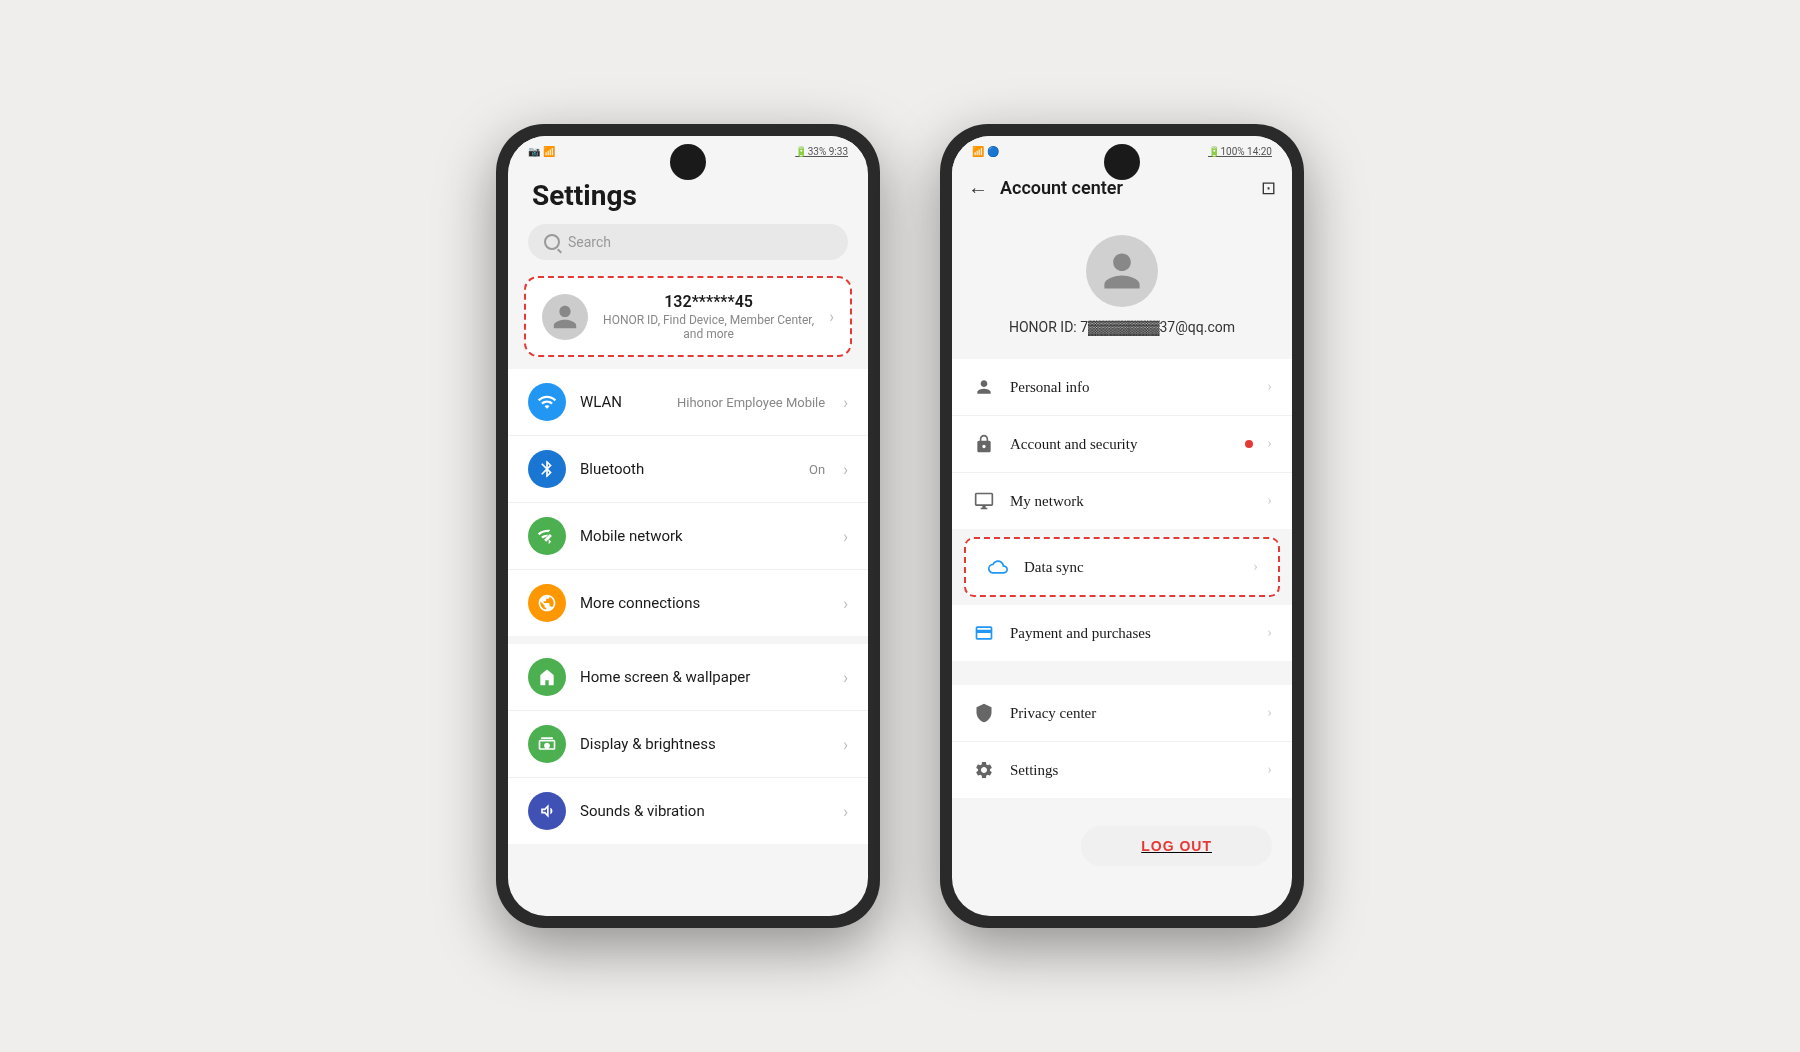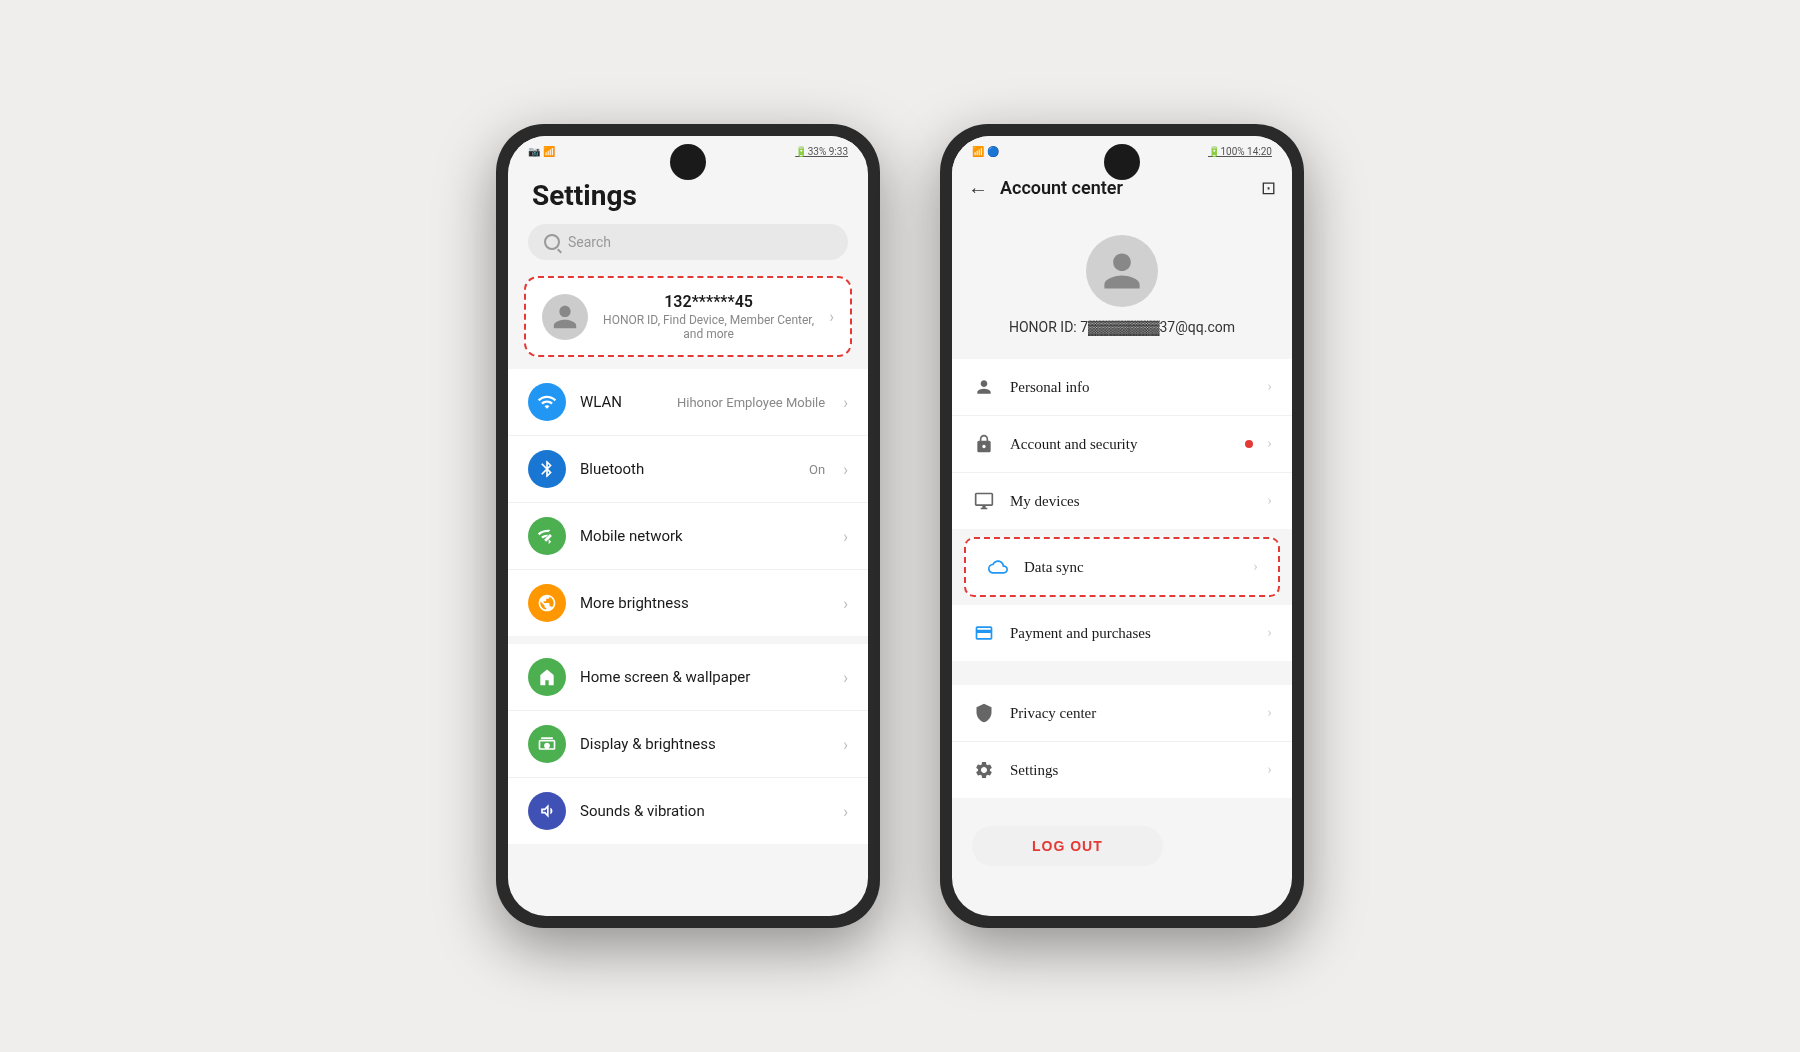--- a/index.html
+++ b/index.html
@@ -216,22 +216,23 @@
     .badge-dot {
       width: 8px;
       height: 8px;
       background: #e53935;
       border-radius: 50%;
       margin-left: 6px;
     }
 
     .logout-section {
       display: flex;
-      justify-content: flex-start;
+      justify-content: flex-end;
       padding: 20px;
+      text-decoration: underline;
     }
 
     .logout-btn {
       background: #f0f0f0;
       color: #e53935;
       border: none;
       border-radius: 24px;
       padding: 12px 60px;
       font-size: 14px;
       font-weight: 600;
@@ -310,21 +311,21 @@
         <span class="item-label">Mobile network</span>
         <span class="chevron-right">›</span>
       </div>
 
       <div class="settings-item">
         <div class="item-icon" style="background:#FF9800;">
           <svg viewBox="0 0 24 24">
               <path d="M12 2C6.48 2 2 6.48 2 12s4.48 10 10 10 10-4.48 10-10S17.52 2 12 2zm-1 17.93c-3.95-.49-7-3.85-7-7.93 0-.62.08-1.21.21-1.79L9 15v1c0 1.1.9 2 2 2v1.93zm6.9-2.54c-.26-.81-1-1.39-1.9-1.39h-1v-3c0-.55-.45-1-1-1H8v-2h2c.55 0 1-.45 1-1V7h2c1.1 0 2-.9 2-2v-.41c2.93 1.19 5 4.06 5 7.41 0 2.08-.8 3.97-2.1 5.39z"></path>
             </svg>
         </div>
-        <span class="item-label">More brightness</span>
+        <span class="item-label">More connections</span>
         <span class="chevron-right">›</span>
       </div>
     </div>
 
     <div class="settings-section">
       <div class="settings-item">
         <div class="item-icon" style="background:#4CAF50;">
           <svg viewBox="0 0 24 24">
               <path d="M4 22V9.5L12 3l8 6.5V22h-6v-6h-4v6z"></path>
             </svg>
@@ -403,21 +404,21 @@
         <div class="badge-dot"></div>
         <span class="menu-chevron">›</span>
       </div>
 
       <div class="menu-item">
         <div class="menu-icon">
           <svg viewBox="0 0 24 24" fill="#666">
               <path d="M21 2H3c-1.1 0-2 .9-2 2v12c0 1.1.9 2 2 2h7v2H8v2h8v-2h-2v-2h7c1.1 0 2-.9 2-2V4c0-1.1-.9-2-2-2zm0 14H3V4h18v12z"></path>
             </svg>
         </div>
-        <span class="menu-label">My devices</span>
+        <span class="menu-label">My network</span>
         <span class="menu-chevron">›</span>
       </div>
     </div>
 
     <div style="border: 2px dashed #e53935; border-radius: 10px; margin: 0 12px; background:#fff;">
       <div class="menu-item" style="border-bottom:none;">
         <div class="menu-icon">
           <svg viewBox="0 0 24 24" fill="#2196F3">
               <path d="M19.35 10.04C18.67 6.59 15.64 4 12 4 9.11 4 6.6 5.64 5.35 8.04 2.34 8.36 0 10.91 0 14c0 3.31 2.69 6 6 6h13c2.76 0 5-2.24 5-5 0-2.64-2.05-4.78-4.65-4.96zM19 18H6c-2.21 0-4-1.79-4-4 0-2.05 1.53-3.76 3.56-3.97l1.07-.11.5-.95C8.08 7.14 9.94 6 12 6c2.62 0 4.88 1.86 5.39 4.43l.3 1.5 1.53.11c1.56.1 2.78 1.41 2.78 2.96 0 1.65-1.35 3-3 3z"></path>
             </svg>

